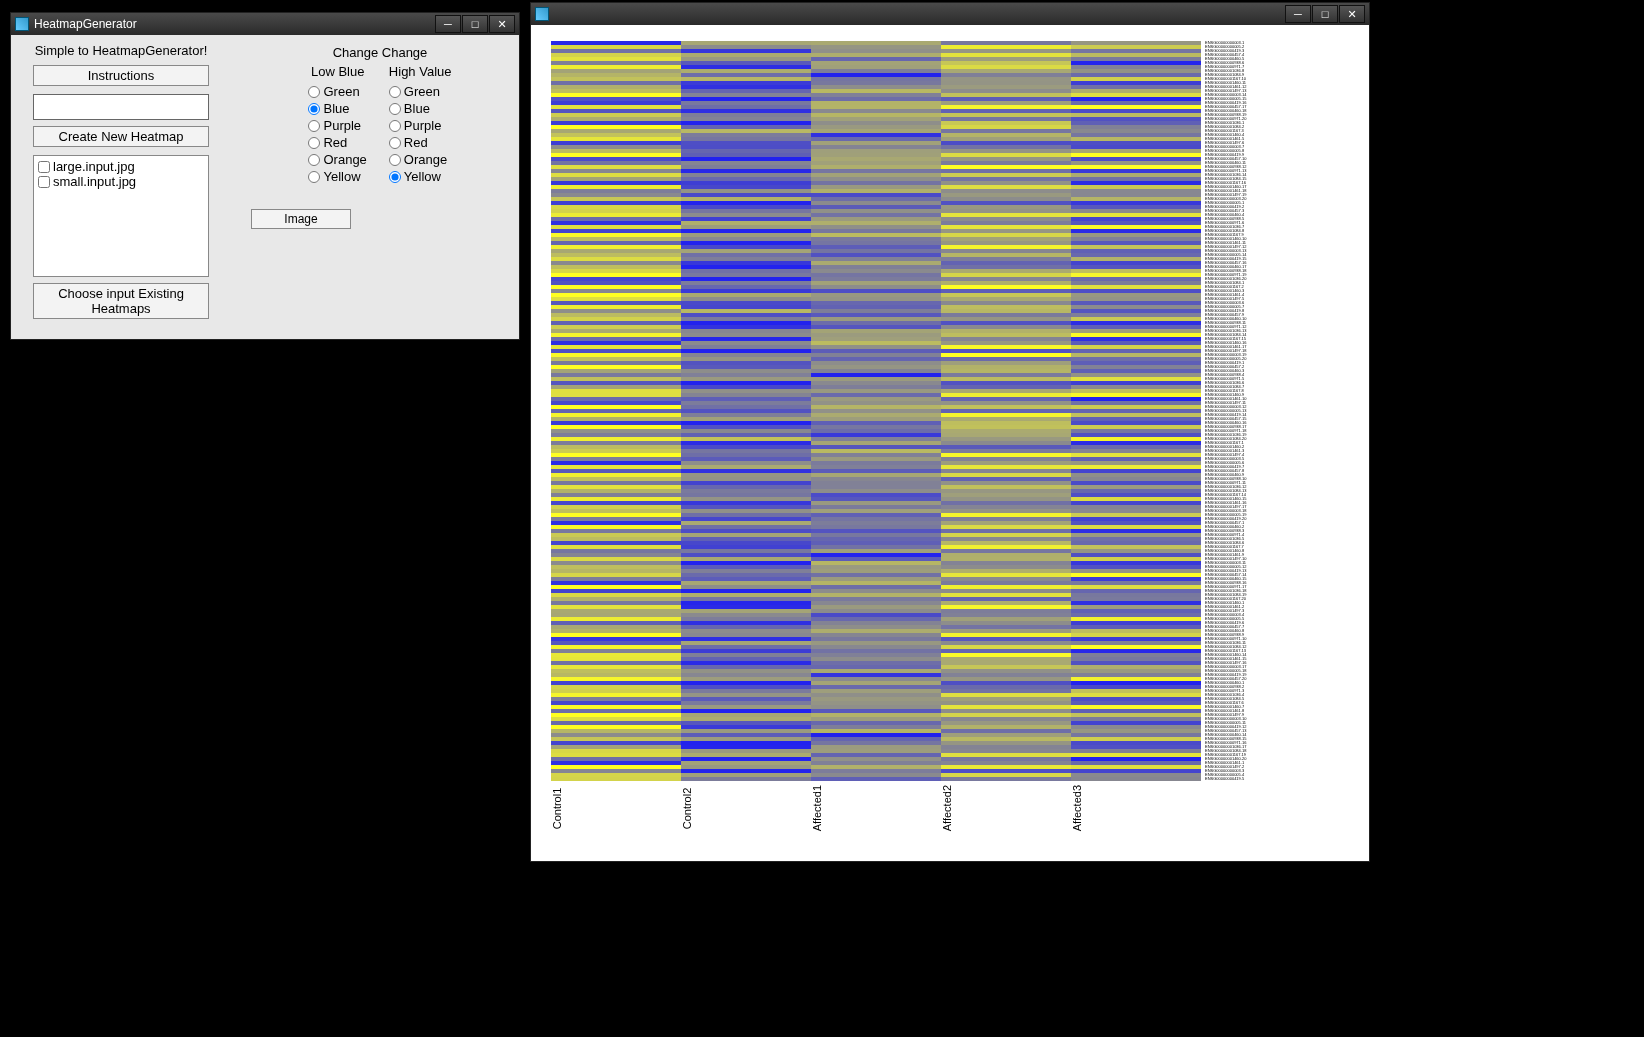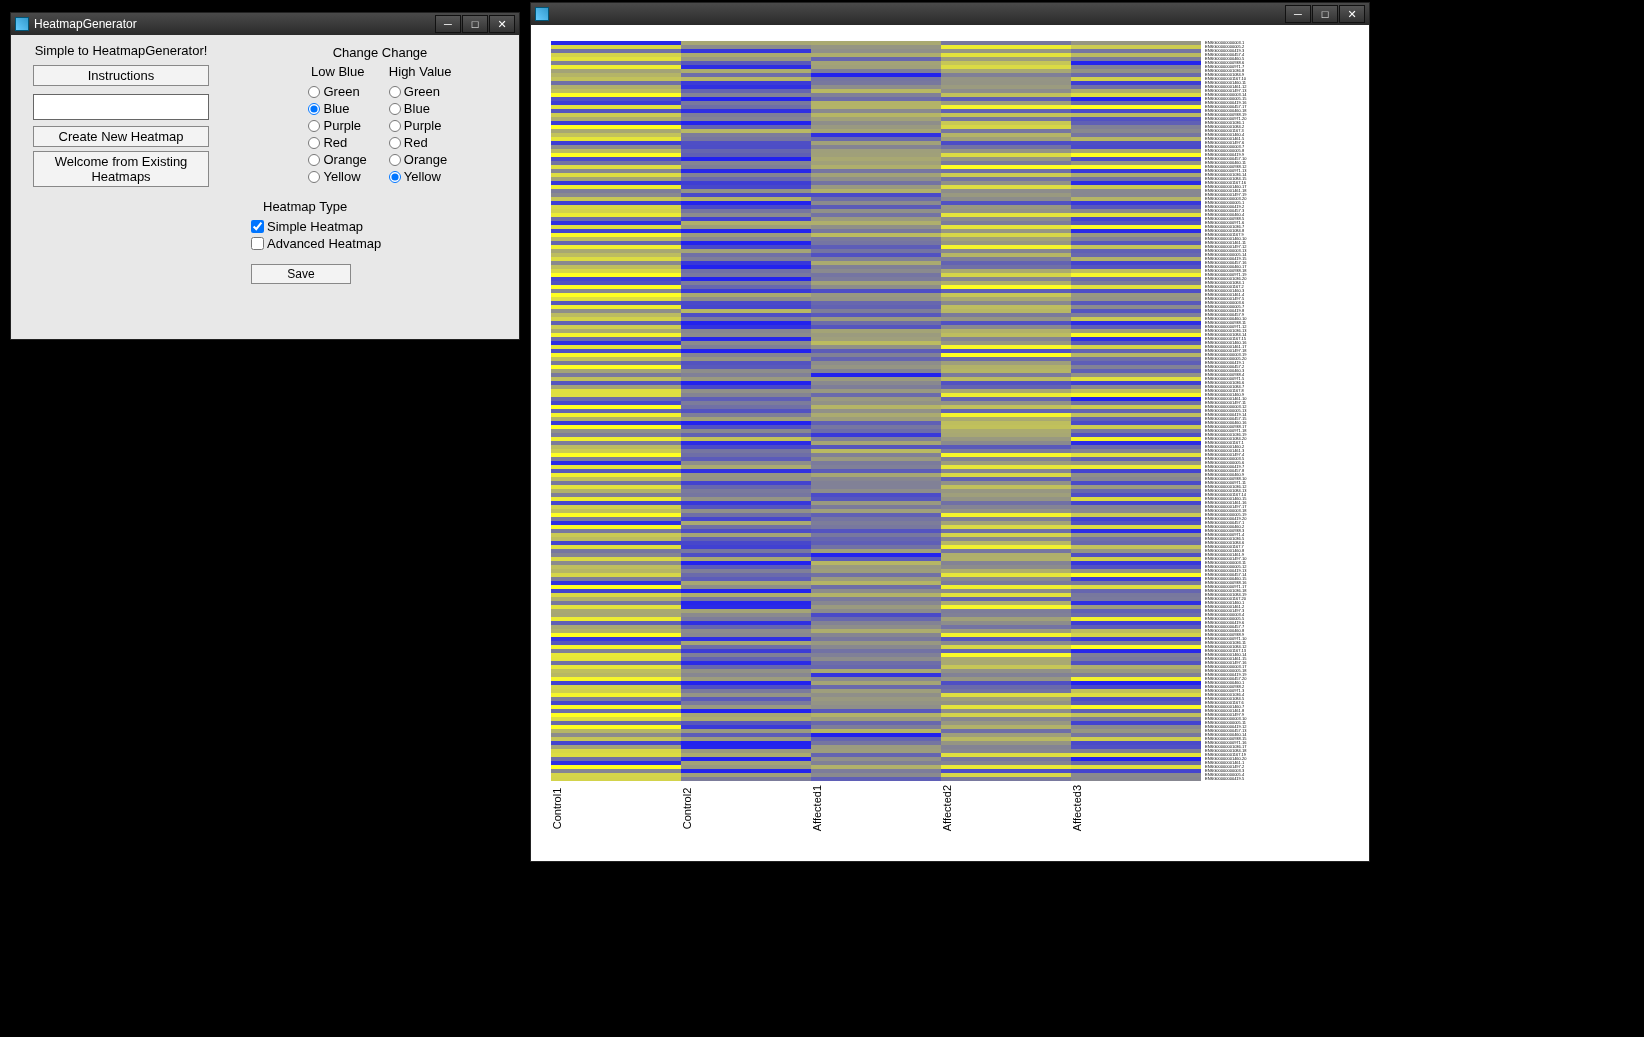--- a/index.html
+++ b/index.html
@@ -107,21 +107,31 @@
       <div class="winbtn">□</div>
       <div class="winbtn close">✕</div>
     </div>
   </div>
   <div id="ctrl-body">
     <div class="leftcol">
       <div class="welcome">Simple to HeatmapGenerator!</div>
       <div class="btn">Instructions</div>
       <input class="textinput" type="text" style="">
       <div class="btn">Create New Heatmap</div>
-      <div class="btn" style="width:176px">Welcome from Existing Heatmaps</div>
+      <div class="filelist" id="filelist">
+          <label class="fileitem">
+            <input type="checkbox" style="">
+            <span>large.input.jpg</span>
+          </label>
+          <label class="fileitem">
+            <input type="checkbox" style="">
+            <span>small.input.jpg</span>
+          </label>
+        </div>
+      <div class="btn" style="width:176px">Choose input Existing Heatmaps</div>
     </div>
     <div class="rightcol">
       <div class="section-title">Change Change</div>
       <div class="colortable">
         <div class="colcol">
           <div class="colhead">Low Blue</div>
           <div id="lowopts">
               <label class="radioopt">
                 <input type="radio" name="low" style="">
                 <span>Green</span>
@@ -173,34 +183,23 @@
               </label>
               <label class="radioopt">
                 <input type="radio" name="high" checked="" style="">
                 <span>Yellow</span>
               </label>
             </div>
         </div>
       </div>
 
       <div class="hbox">
-        <div class="subgroup">
-          <div class="section-title" style="text-align:left;margin-left:12px">Heatmap Type</div>
-          <label class="chkopt">
-            <input type="checkbox" checked="" style="">
-            <span>Simple Heatmap</span>
-          </label>
-          <label class="chkopt">
-            <input type="checkbox" style="">
-            <span>Advanced Heatmap</span>
-          </label>
-        </div>
       </div>
 
-      <div class="aboutbtn">Save</div>
+      <div class="aboutbtn">Image</div>
     </div>
   </div>
 </div>
 
 <div class="window" id="viewer-window">
   <div class="titlebar">
     <div class="icon"></div>
     <div class="title"></div>
     <div class="winbtns">
       <div class="winbtn">─</div>

